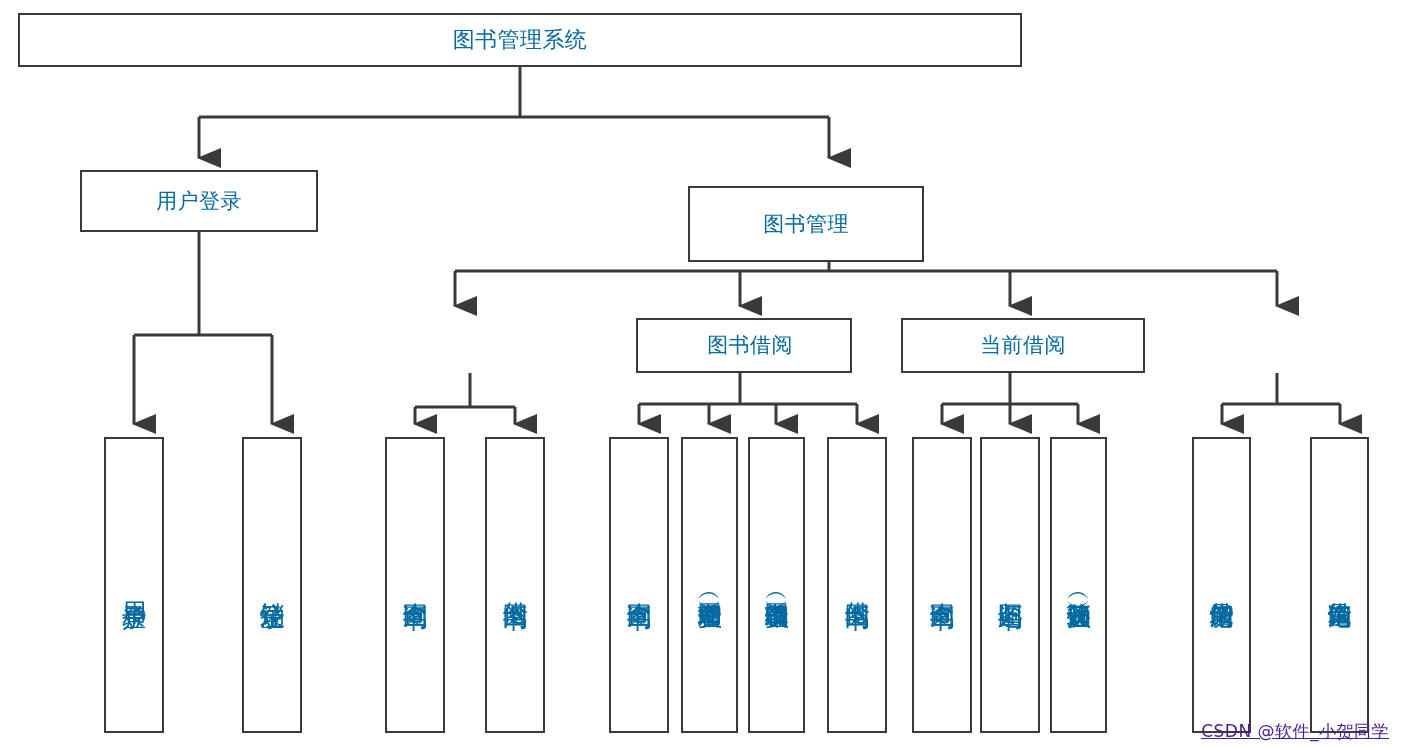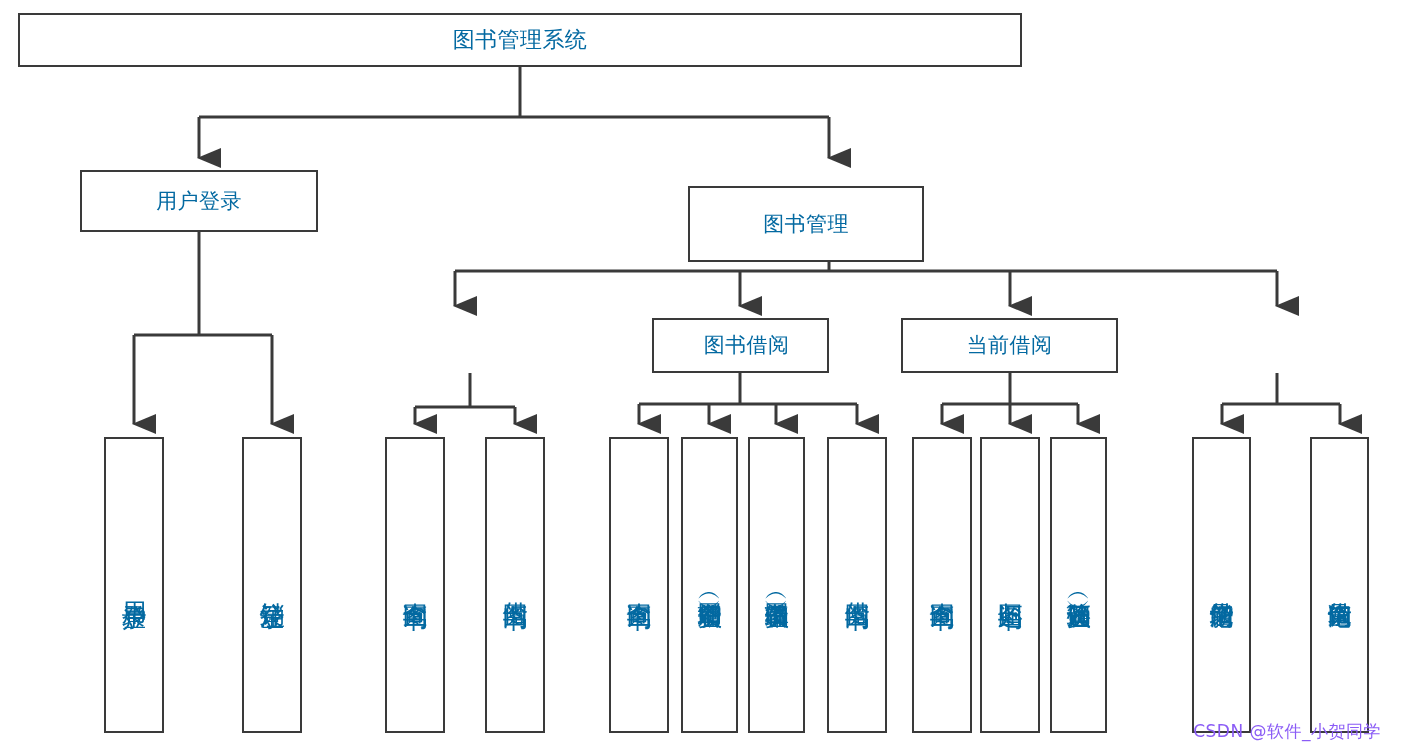--- a/index.html
+++ b/index.html
@@ -63,26 +63,27 @@
     line-height: 1.02;
     letter-spacing: 0.06em;
     max-height: 100%;
   }
   .node.vert.tight .node-label {
     font-size: 24px;
     letter-spacing: 0.01em;
   }
   .watermark {
     position: absolute;
-    right: 24px;
+    right: 16px;
     bottom: 4px;
     font-size: 17px;
-    color: #8b5cf6;
+    color: #4c1d95;
     white-space: nowrap;
     letter-spacing: 0.5px;
+    text-decoration: underline;
   }
 </style>
 </head>
 <body>
 
 <div id="diagram-root">
 
   <svg class="connectors" viewBox="0 0 1405 747" xmlns="http://www.w3.org/2000/svg">
     <defs>
       <marker id="arrow" viewBox="0 0 12 12" refX="6" refY="10" markerWidth="9" markerHeight="9" orient="auto-start-reverse">
@@ -141,24 +142,24 @@
     <span class="node-label">图书管理系统</span>
   </div>
 
   <div class="node horiz" style="left:80px; top:170px; width:238px; height:62px;">
     <span class="node-label">用户登录</span>
   </div>
   <div class="node horiz" style="left:688px; top:170px; width:236px; height:76px;margin-top:16px;">
     <span class="node-label">图书管理</span>
   </div>
 
-  <div class="node horiz" style="left:652px; top:318px; width:177px; height:55px;padding-left:12px;">
+  <div class="node horiz" style="left:636px; top:318px; width:216px; height:55px;padding-left:12px;">
     <span class="node-label">图书借阅</span>
   </div>
-  <div class="node horiz" style="left:901px; top:318px; width:217px; height:55px;">
+  <div class="node horiz" style="left:901px; top:318px; width:244px; height:55px;">
     <span class="node-label">当前借阅</span>
   </div>
 
   <div class="node vert" style="left:104px; top:437px; width:60px; height:296px;">
     <span class="node-label">用户登录</span>
   </div>
   <div class="node vert" style="left:242px; top:437px; width:60px; height:296px;">
     <span class="node-label">注销登录</span>
   </div>
 

